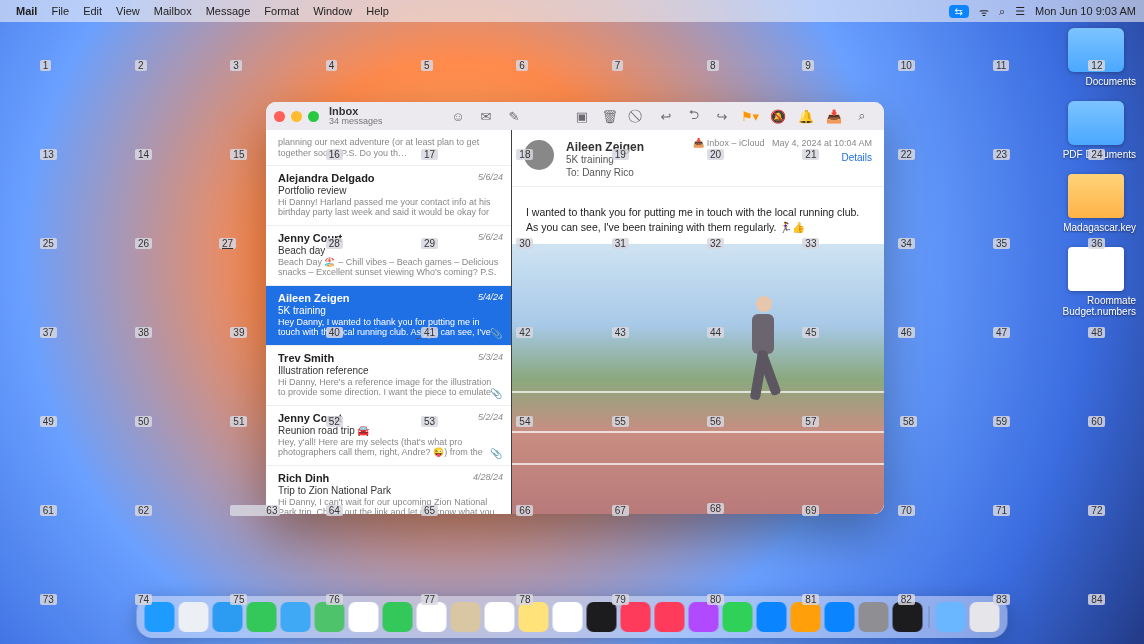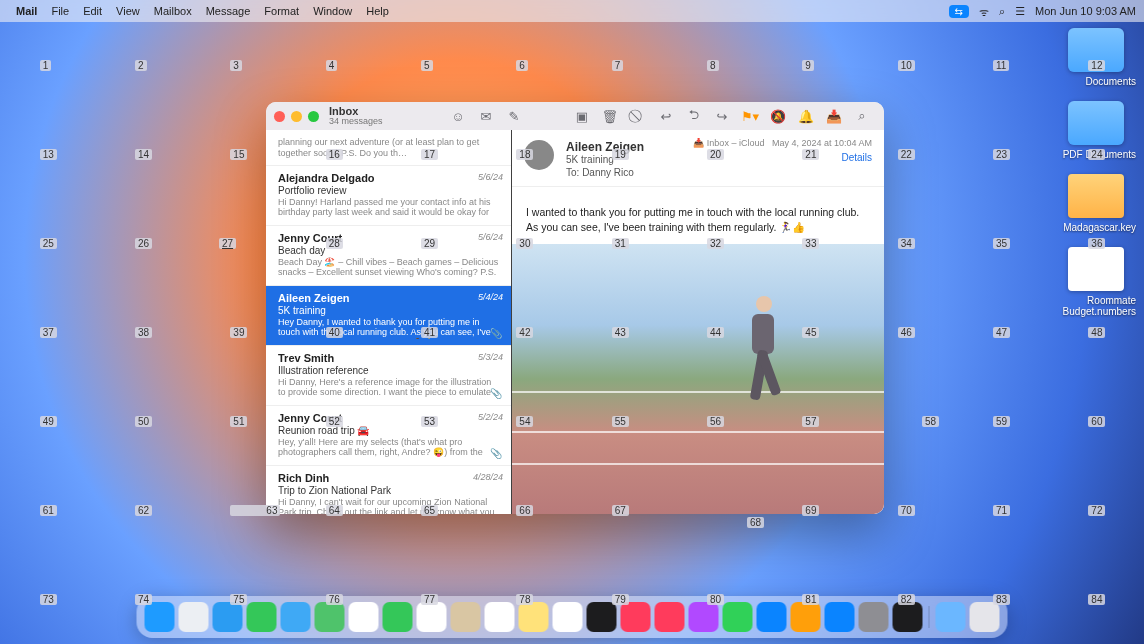--- a/index.html
+++ b/index.html
@@ -186,31 +186,31 @@
     <span class="grid-num" style="left: 1088.33px; top: 327px; text-align: right;">48</span>
     <span class="grid-num" style="left: 39.6667px; top: 415.857px;">49</span>
     <span class="grid-num" style="left: 135px; top: 415.857px;">50</span>
     <span class="grid-num" style="left: 230.333px; top: 415.857px;">51</span>
     <span class="grid-num" style="left: 325.667px; top: 415.857px;">52</span>
     <span class="grid-num" style="left: 421px; top: 415.857px;">53</span>
     <span class="grid-num" style="left: 516.333px; top: 415.857px;">54</span>
     <span class="grid-num" style="left: 611.667px; top: 415.857px;">55</span>
     <span class="grid-num" style="left: 707px; top: 415.857px;">56</span>
     <span class="grid-num" style="left: 802.333px; top: 415.857px;">57</span>
-    <span class="grid-num" style="left: 922px; top: 415.857px;">58</span>
+    <span class="grid-num" style="left: 900px; top: 415.857px;">58</span>
     <span class="grid-num" style="left: 993px; top: 415.857px;">59</span>
     <span class="grid-num" style="left: 1088.33px; top: 415.857px;">60</span>
     <span class="grid-num" style="left: 39.6667px; top: 504.714px;">61</span>
     <span class="grid-num" style="left: 135px; top: 504.714px;">62</span>
     <span class="grid-num" style="left: 230.333px; top: 504.714px; padding-left: 36px;">63</span>
     <span class="grid-num" style="left: 325.667px; top: 504.714px;">64</span>
     <span class="grid-num" style="left: 421px; top: 504.714px;">65</span>
     <span class="grid-num" style="left: 516.333px; top: 504.714px;">66</span>
     <span class="grid-num" style="left: 611.667px; top: 504.714px;">67</span>
-    <span class="grid-num" style="left: 707px; top: 517px; margin-left: 40px;">68</span>
+    <span class="grid-num" style="left: 707px; top: 503px;">68</span>
     <span class="grid-num" style="left: 802.333px; top: 504.714px;">69</span>
     <span class="grid-num" style="left: 897.667px; top: 504.714px;">70</span>
     <span class="grid-num" style="left: 993px; top: 504.714px;">71</span>
     <span class="grid-num" style="left: 1088.33px; top: 504.714px;">72</span>
     <span class="grid-num" style="left: 39.6667px; top: 593.571px;">73</span>
     <span class="grid-num" style="left: 135px; top: 593.571px;">74</span>
     <span class="grid-num" style="left: 230.333px; top: 593.571px;">75</span>
     <span class="grid-num" style="left: 325.667px; top: 593.571px;">76</span>
     <span class="grid-num" style="left: 421px; top: 593.571px;">77</span>
     <span class="grid-num" style="left: 516.333px; top: 593.571px;">78</span>

